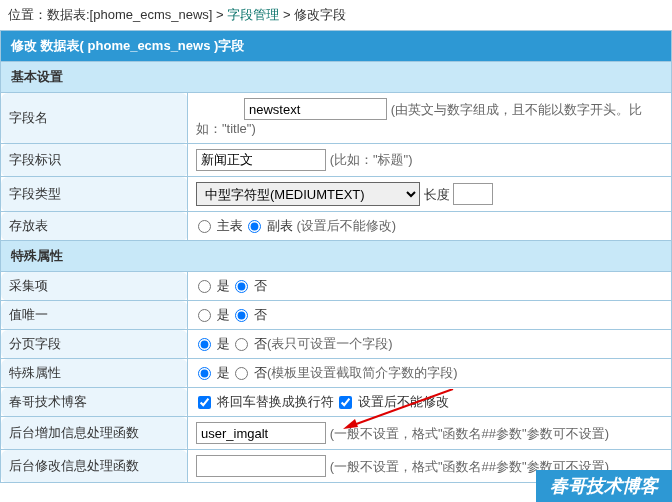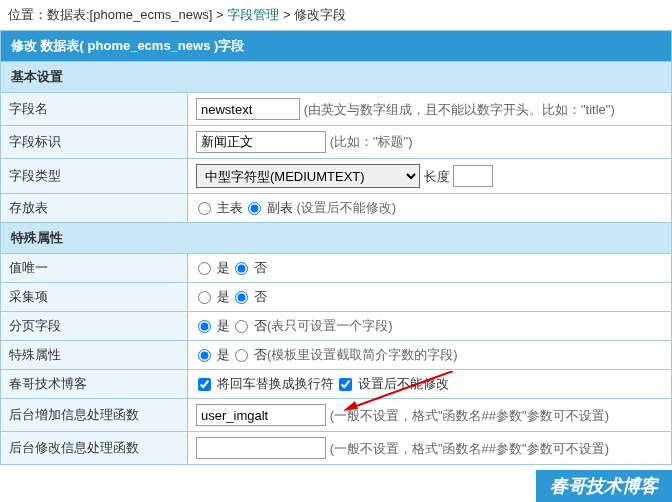--- a/index.html
+++ b/index.html
@@ -27,21 +27,21 @@
 </div>
 
 <div class="header-bar">修改 数据表( phome_ecms_news )字段</div>
 <div class="section-header">基本设置</div>
 
 <table>
 <tbody>
       <tr>
   <td class="label">字段名</td>
   <td>
-    <input type="text" style="width: 104px;" value="newstext">
+    <input type="text" style="width: 143px; margin-left: 48px;" value="newstext">
     <span class="hint">(由英文与数字组成，且不能以数字开头。比如："title")</span>
   </td>
 </tr>
 <tr>
   <td class="label">字段标识</td>
   <td>
     <input type="text" style="width: 130px;" value="新闻正文">
     <span class="hint">(比如："标题")</span>
   </td>
 </tr>
@@ -58,31 +58,31 @@
   <td>
     <input type="radio" name="st" style=""> <span>主表</span>
     <input type="radio" name="st" checked="" style=""> <span>副表</span>
     <span class="hint">(设置后不能修改)</span>
   </td>
 </tr>
 <tr>
         <td colspan="2" class="section-header" style="border-left:1px solid #a0c8e0">特殊属性</td>
       </tr>
 <tr>
+  <td class="label">采集项</td>
+  <td>
+    <input type="radio" name="col" style=""> <span>是</span>
+    <input type="radio" name="col" checked="" style=""> <span>否</span>
+  </td>
+</tr>
+<tr>
   <td class="label">值唯一</td>
   <td>
     <input type="radio" name="unq" style=""> <span>是</span>
     <input type="radio" name="unq" checked="" style=""> <span>否</span>
-  </td>
-</tr>
-<tr>
-  <td class="label">采集项</td>
-  <td>
-    <input type="radio" name="col" style=""> <span>是</span>
-    <input type="radio" name="col" checked="" style=""> <span>否</span>
   </td>
 </tr>
 <tr>
   <td class="label">分页字段</td>
   <td>
     <input type="radio" name="pg" checked="" style=""> <span>是</span>
     <input type="radio" name="pg" style=""> <span>否</span><span class="hint">(表只可设置一个字段)</span>
   </td>
 </tr>
 <tr>

